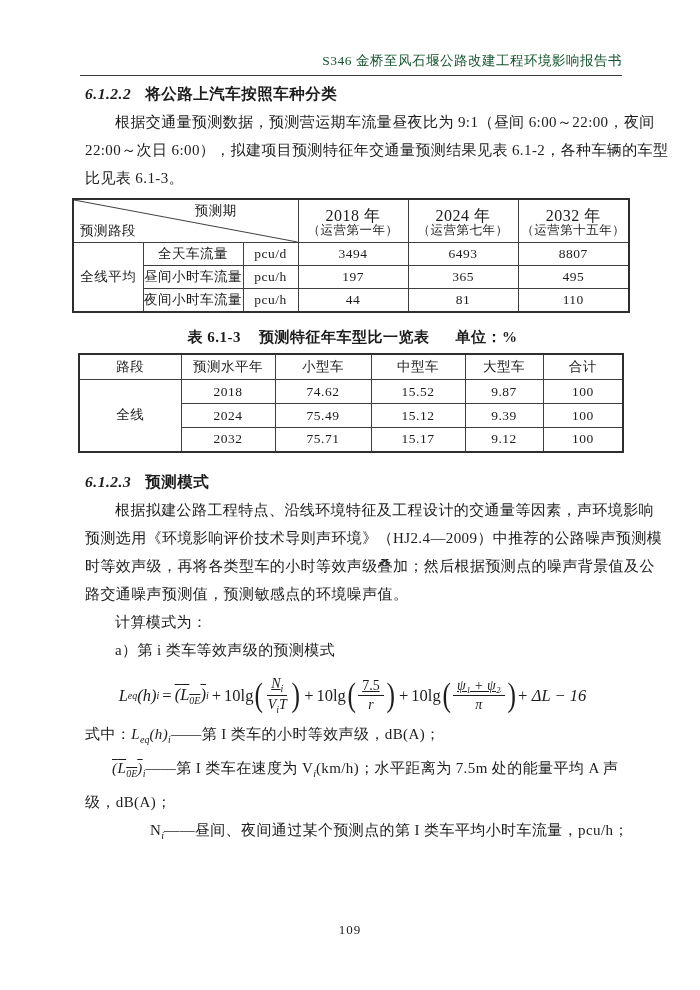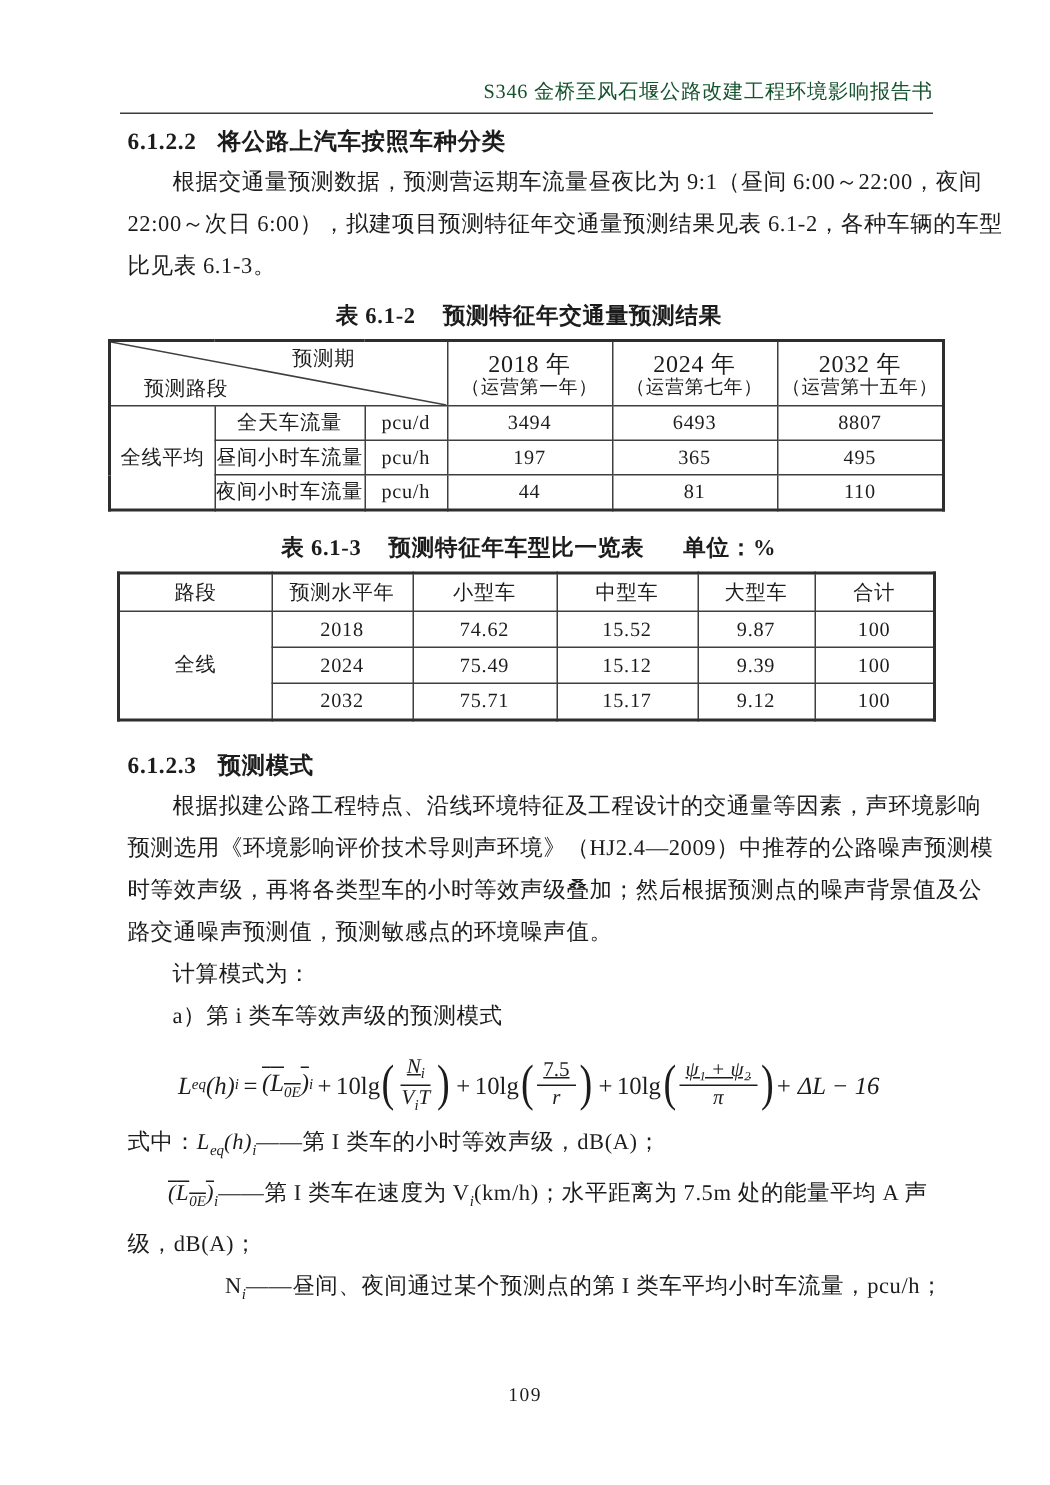--- a/index.html
+++ b/index.html
@@ -19,21 +19,21 @@
     font-size:13.5px;
     letter-spacing:0.5px;
     color:#14532d;
     padding-bottom:5px;
     border-bottom:1.5px solid #3a3a3a;
   }
   .content { position:absolute; top:84px; left:85px; right:80px; }
   .h3 {
     font-size:15.5px; font-weight:bold; letter-spacing:0.5px;
   }
-  .h3 .num { margin-right:14px; }
+  .h3 .num { margin-right:14px;font-style:italic; }
   .pline {
     font-size:15px; line-height:28px; letter-spacing:0.4px;
     white-space:nowrap;
   }
   .indent { text-indent:2em; }
   .caption {
     text-align:center; font-weight:bold; font-size:15px; letter-spacing:0.5px;
   }
   .caption .cap-label { margin-right:18px; }
   .caption .cap-unit { margin-left:26px; }
@@ -49,21 +49,21 @@
   .t1 .hrow th { height:42px; }
   .t1 .brow td { height:23px; }
   .t2 .hrow th { height:26px; }
   .t2 .brow td { height:24px; }
   .yearcell .yr { font-size:16px; line-height:15px; padding-top:4px; }
   .yearcell .note { font-size:12.5px; line-height:15px; }
   .diagcell { position:relative; }
   .diagcell .dwrap { position:relative; width:100%; height:42px; }
   .diagcell svg { position:absolute; left:0; top:0; width:100%; height:100%; }
   .diag-top { position:absolute; top:2px; left:60px; right:0; text-align:center; font-size:13.5px; }
-  .diag-bottom { position:absolute; bottom:2px; left:6px; font-size:13.5px;margin-left:16px; }
+  .diag-bottom { position:absolute; bottom:2px; left:6px; font-size:13.5px; }
   
   .formula {
     margin-top:8px; height:48px;
     display:flex; align-items:center; justify-content:center;
     font-size:16.5px;
   }
   .it { font-style:italic; }
   .rm { font-style:normal; }
   sub { font-size:10px; font-style:italic; letter-spacing:0; }
   .ovl { text-decoration:overline; }
@@ -102,23 +102,20 @@
     <div class="h3">
       <span class="num">6.1.2.2</span><span>将公路上汽车按照车种分类</span>
     </div>
 
     <div class="sp-par">
       <div class="pline indent">根据交通量预测数据，预测营运期车流量昼夜比为 9:1（昼间 6:00～22:00，夜间</div>
       <div class="pline">22:00～次日 6:00），拟建项目预测特征年交通量预测结果见表 6.1-2，各种车辆的车型</div>
       <div class="pline">比见表 6.1-3。</div>
     </div>
 
-    <div class="caption sp-cap1">
-      <span class="cap-label">表 6.1-2</span><span>预测特征年交通量预测结果</span>
-    </div>
 
     <table class="t1">
       <colgroup>
         <col style="width:70px">
           <col style="width:100px">
           <col style="width:55px">
         <col style="width:110px">
           <col style="width:110px">
           <col style="width:111px">
       </colgroup>

